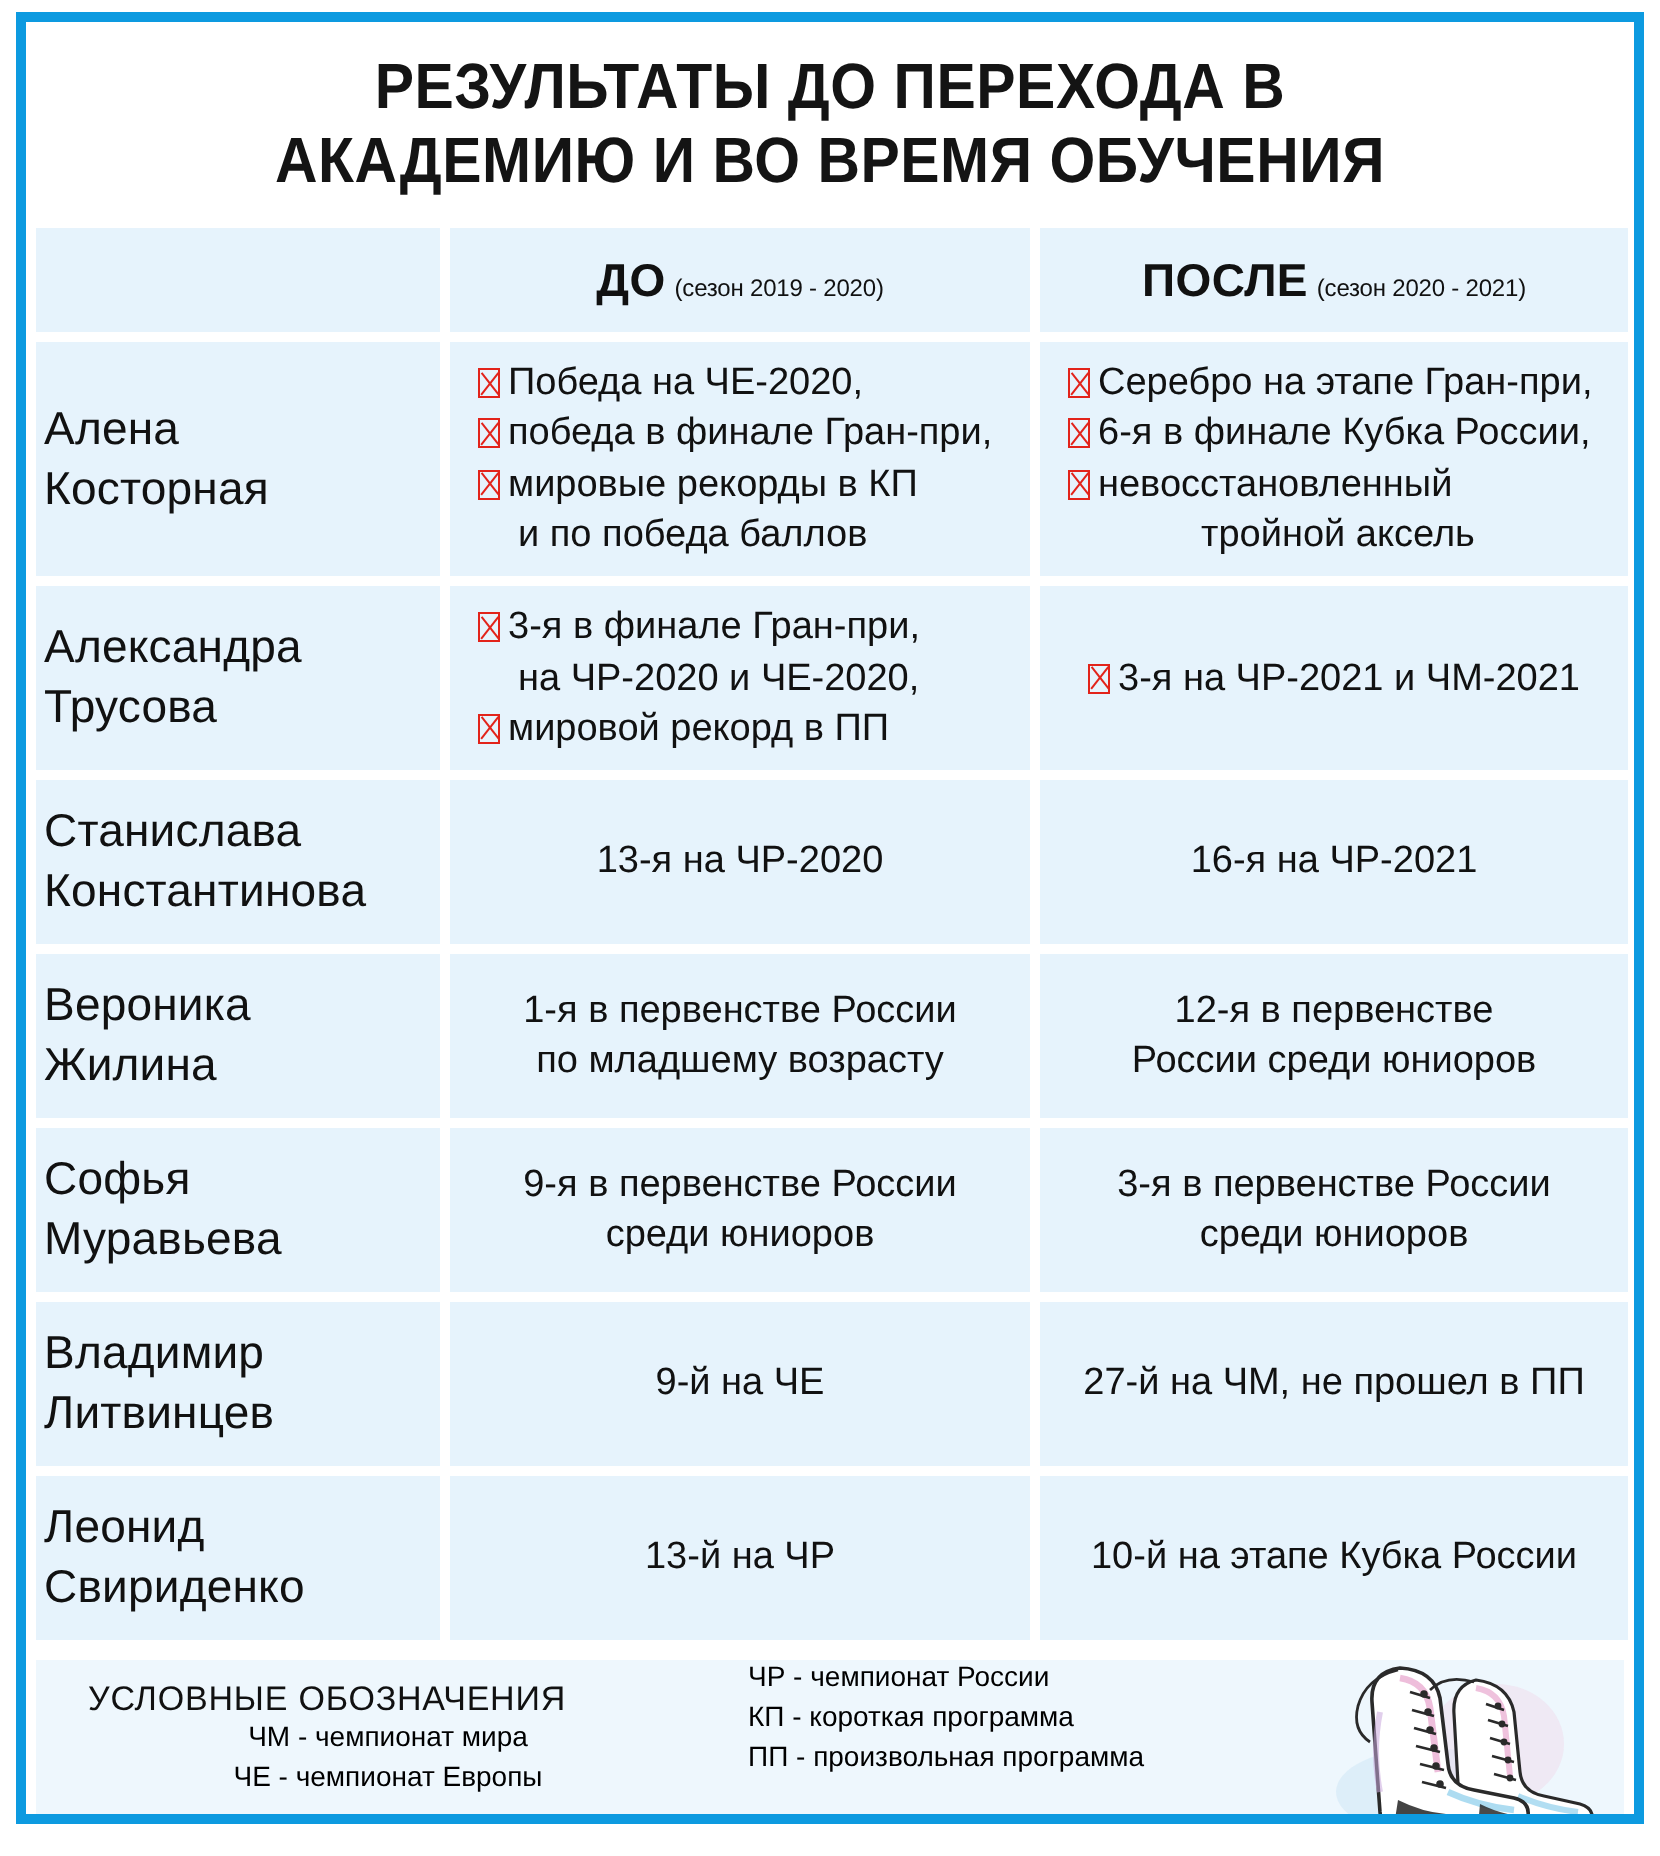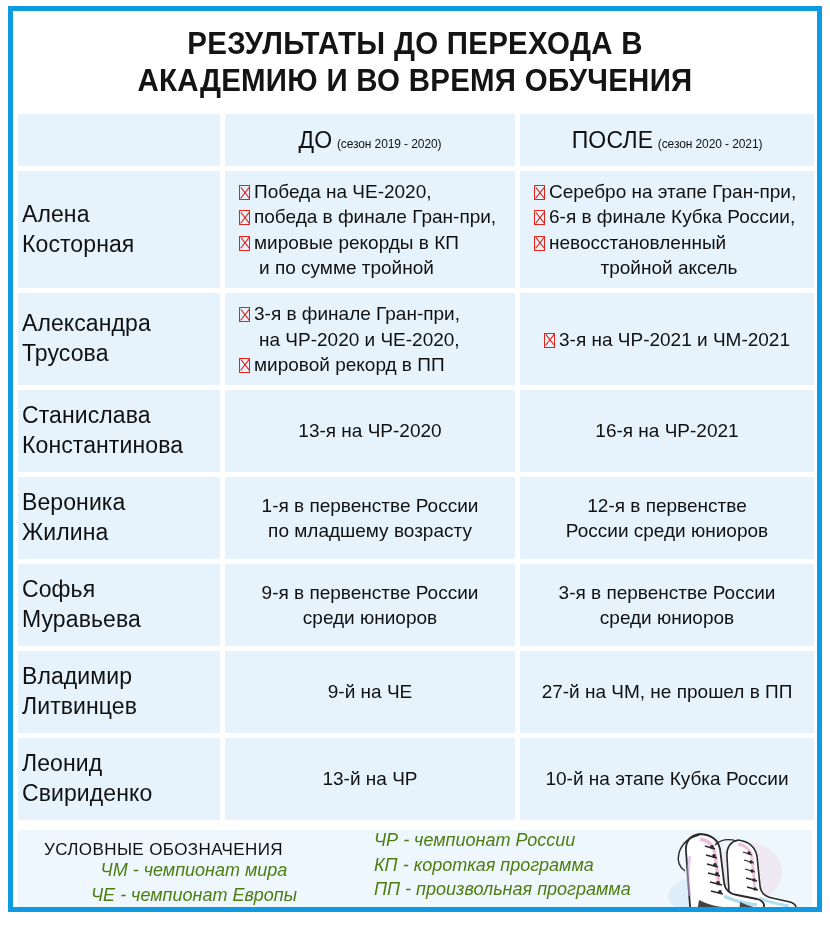--- a/index.html
+++ b/index.html
@@ -70,21 +70,21 @@
   .hdr-blank { background: #d3e8f8; }
   .hdr-cell {
     background: #d3e8f8;
     text-align: center;
     height: 52px;
     white-space: nowrap;
     padding: 6px 4px;
   }
   .hdr-big {
     font-size: 23px;
-    font-weight: 400;
+    font-weight: 700;
     letter-spacing: 0.2px;
   }
   .hdr-small {
     font-size: 12px;
     font-weight: 400;
     letter-spacing: -0.1px;
   }
 
   
   td.name-cell {
@@ -155,25 +155,24 @@
     letter-spacing: 0.4px;
     color: #111111;
   }
   .legend-cols {
     display: flex;
     gap: 30px;
   }
   .legend-col { display: flex; flex-direction: column; gap: 3px; }
   .legend-col.left  { width: 300px; align-items: center; }
   .legend-item {
-    font-size: 18px;
-    color: #4d7c0f;
+    font-size: 14px;
+    color: #000000;
     white-space: nowrap;
     line-height: 1.2;
-    font-style: italic;
   }
   .legend-col.right { margin-top: -30px; }
 
   .skates {
     position: absolute;
     right: 4px;
     bottom: -4px;
     width: 156px;
     height: 104px;
   }
@@ -211,21 +210,21 @@
       <tbody id="table-body">
           <tr class="r-tall">
             <td class="name-cell">
               <span class="bline">Алена</span>
               <span class="bline">Косторная</span>
             </td>
             <td class="res-cell bulleted">
               <span class="bline"><span class="tofu"></span><span>Победа на ЧЕ-2020,</span></span>
               <span class="bline"><span class="tofu"></span><span>победа в финале Гран-при,</span></span>
               <span class="bline"><span class="tofu"></span><span>мировые рекорды в КП</span></span>
-              <span class="bline cont"><span>и по сумме тройной</span></span>
+              <span class="bline cont"><span>и по победа баллов</span></span>
             </td>
             <td class="res-cell bulleted">
               <span class="bline"><span class="tofu"></span><span>Серебро на этапе Гран-при,</span></span>
               <span class="bline"><span class="tofu"></span><span>6-я в финале Кубка России,</span></span>
               <span class="bline"><span class="tofu"></span><span>невосстановленный</span></span>
               <span class="bline ctr"><span>тройной аксель</span></span>
             </td>
           </tr>
           <tr class="r-mid">
             <td class="name-cell">

